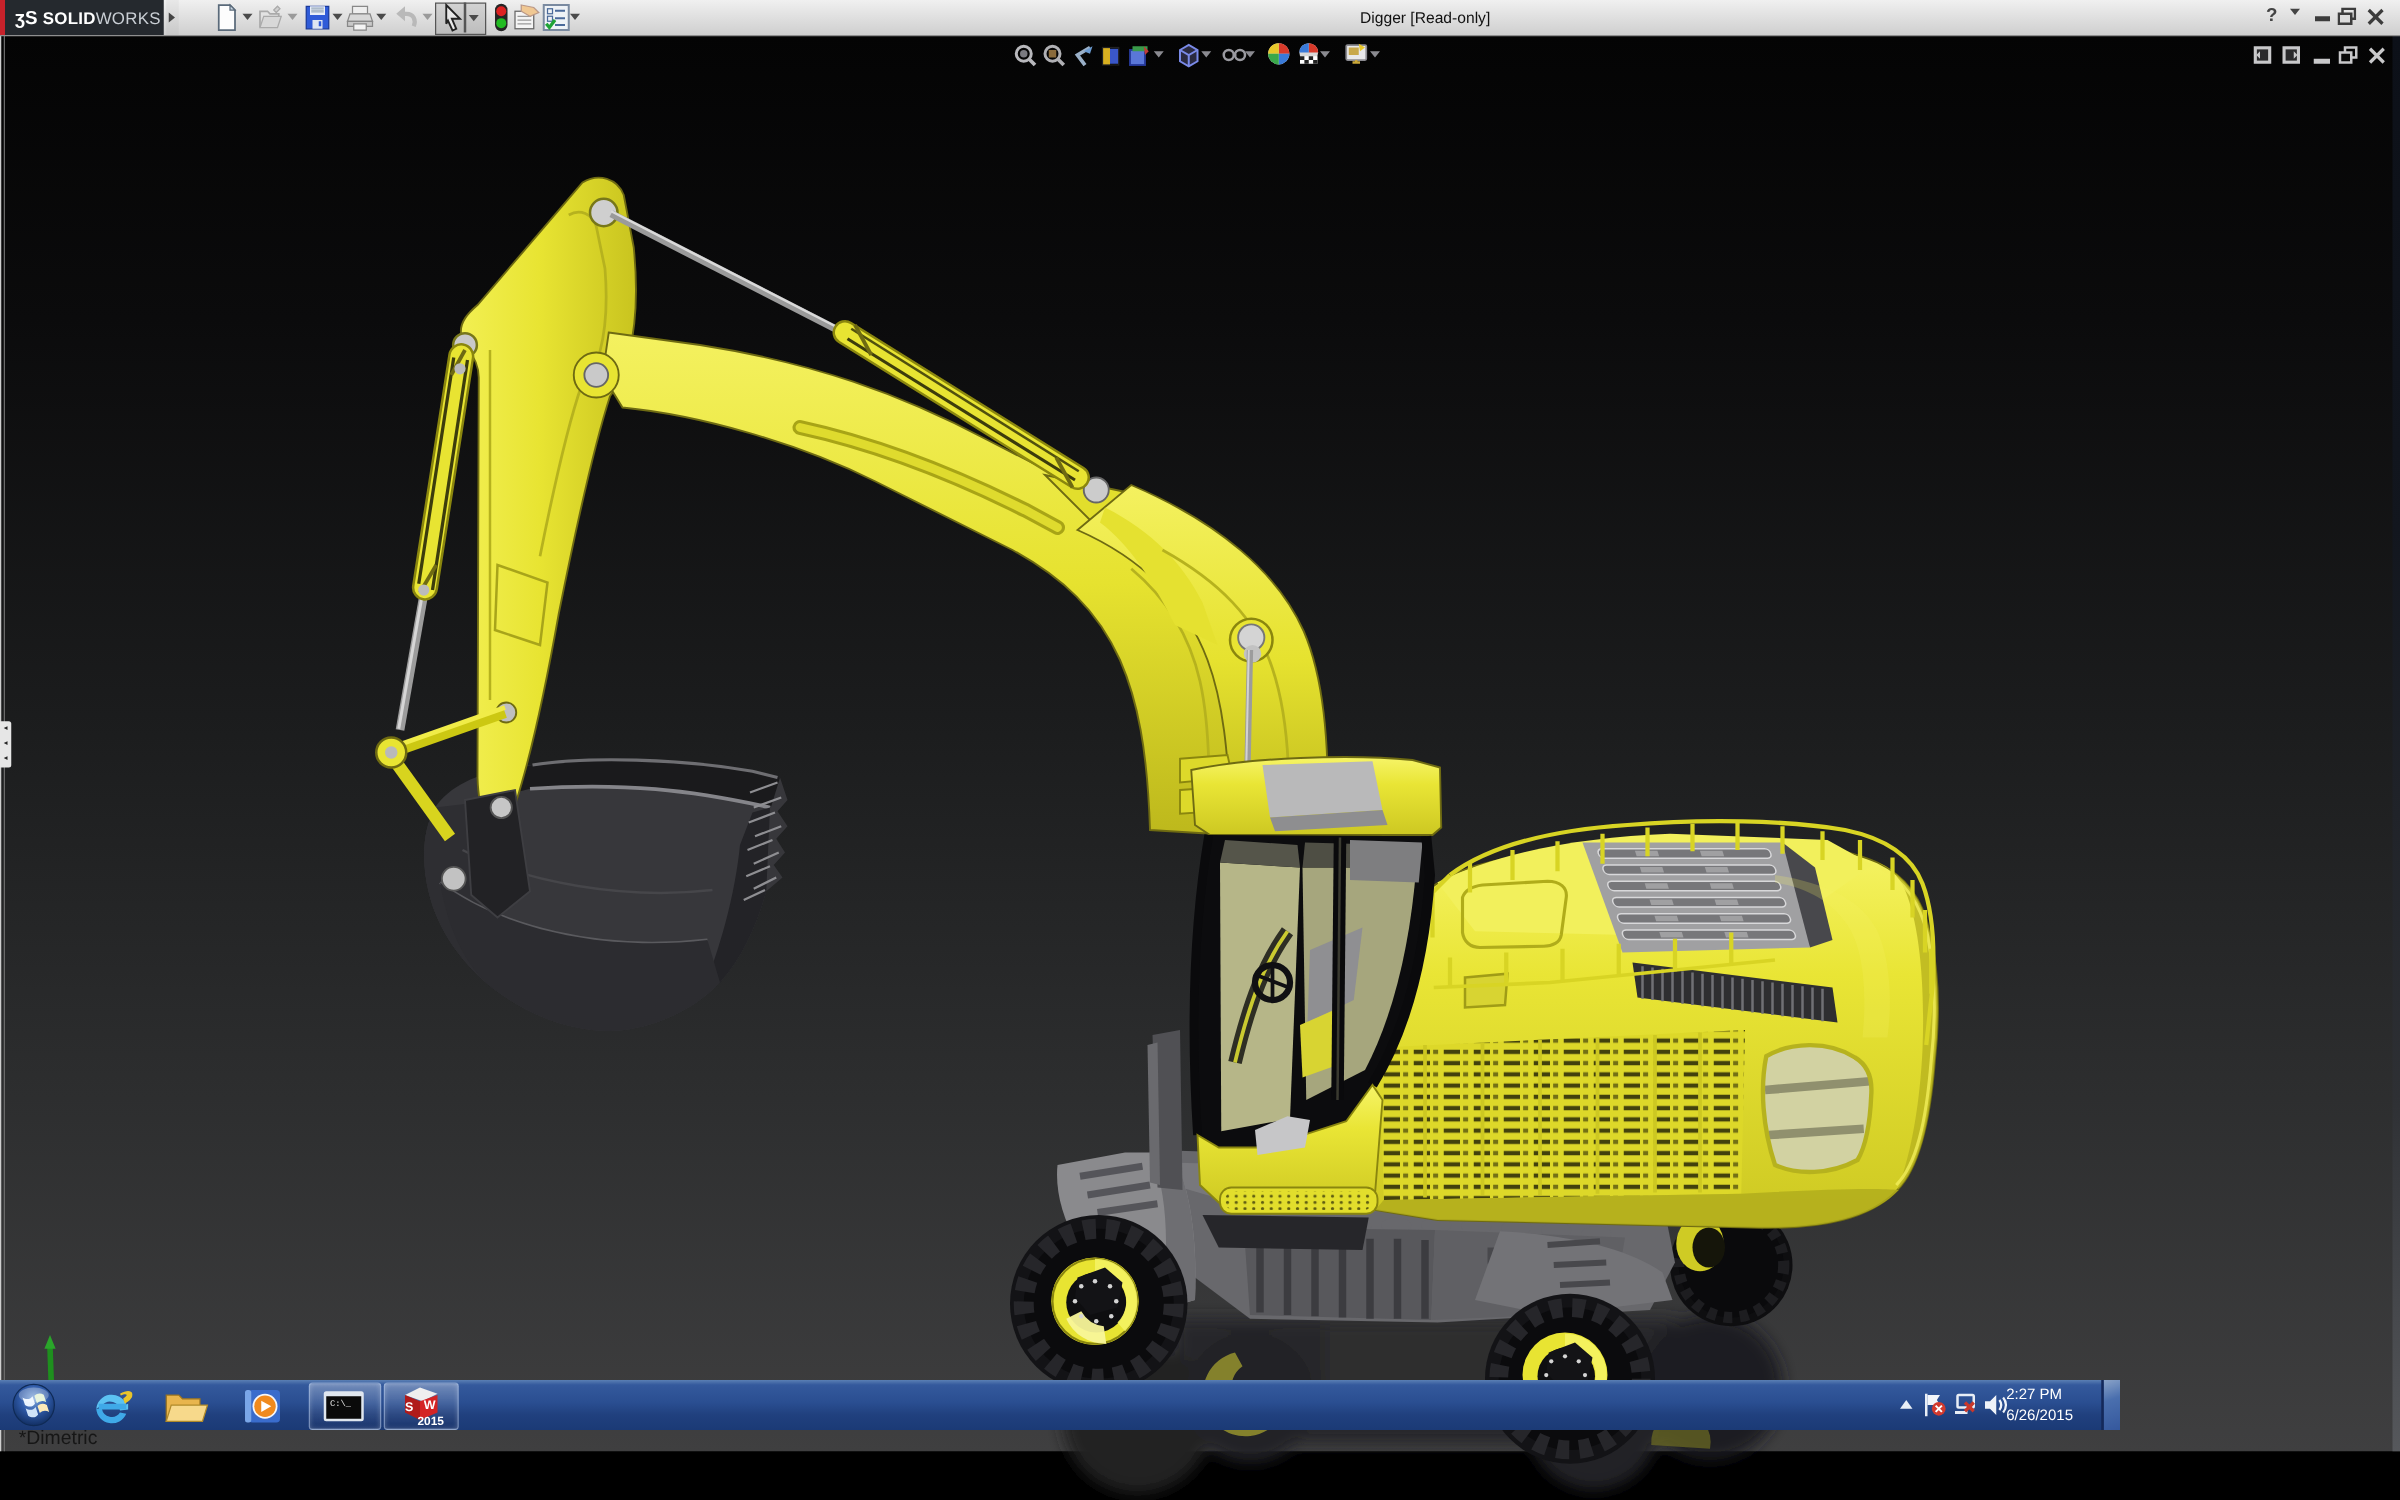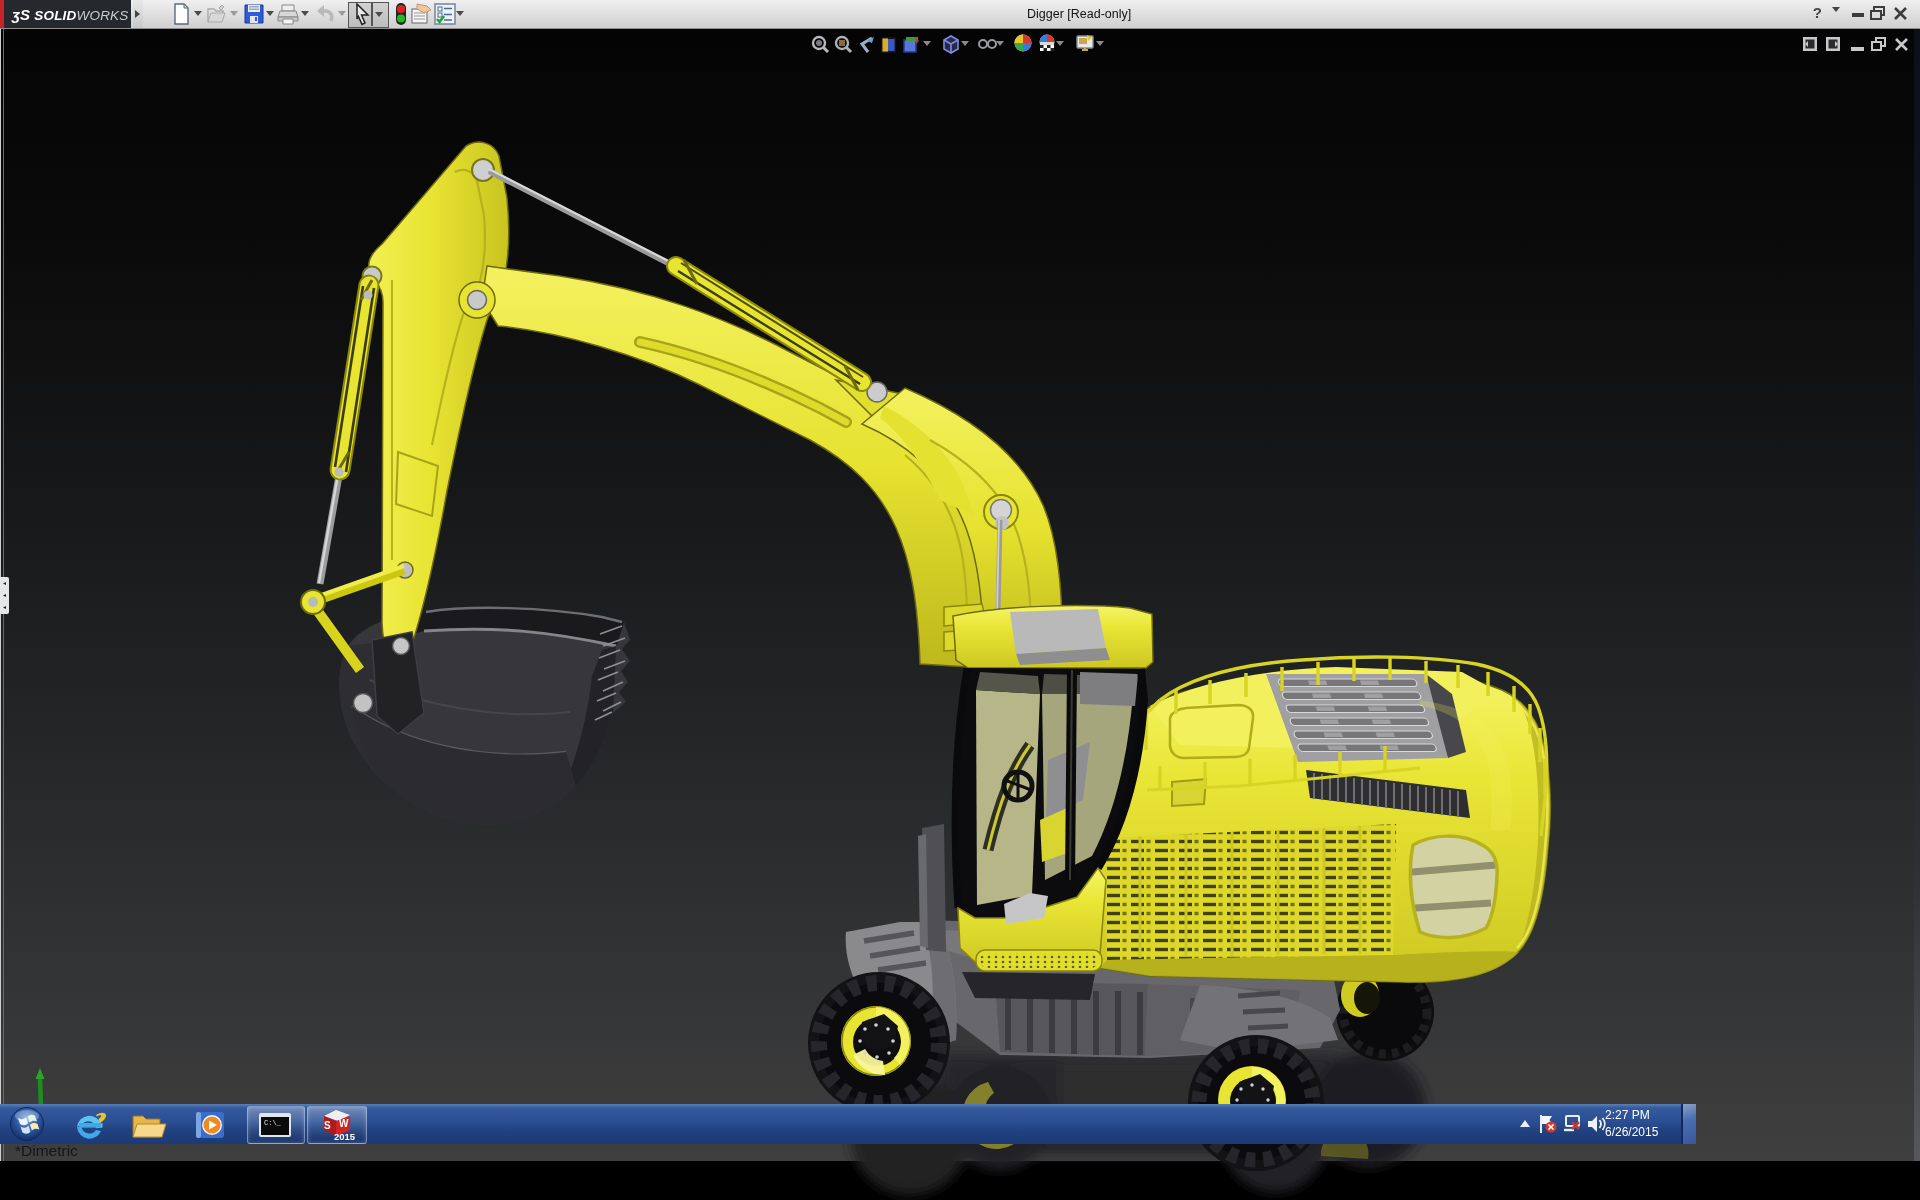--- a/index.html
+++ b/index.html
@@ -1,28 +1,28 @@
 <!DOCTYPE html>
 <html><head>
 <meta charset="utf-8">
 <style>
 html,body{margin:0;padding:0;width:1920px;height:1200px;overflow:hidden;background:#000;font-family:"Liberation Sans",sans-serif;}
 #stage{position:relative;width:1920px;height:1200px;}
 
 #topbar{position:absolute;left:0;top:0;width:1920px;height:28px;background:linear-gradient(#f0f0f0,#dcdcdc 60%,#cfcfcf);border-bottom:1px solid #8f8f8f;}
 #logo{position:absolute;left:0;top:0;width:131px;height:28px;background:#25292e;}
 #logo .red{position:absolute;left:0;top:0;width:4px;height:28px;background:#c8222b;}
-#logo .txt{position:absolute;left:12px;top:6px;color:#fff;font-size:13.5px;font-style:italic;font-weight:bold;letter-spacing:.2px;}
+#logo .txt{position:absolute;left:12px;top:6px;color:#fff;font-size:13.5px;font-weight:bold;letter-spacing:.2px;}
 #logo .txt .w{color:#c9ced4;font-weight:normal;}
 #tbarrow{position:absolute;left:133px;top:0;width:10px;height:28px;background:linear-gradient(#e8e8e8,#c8c8c8);}
 #tbarrow:after{content:"";position:absolute;left:2px;top:10px;border-left:5px solid #444;border-top:4px solid transparent;border-bottom:4px solid transparent;}
 .ticon{position:absolute;top:2px;width:24px;height:24px;}
 .tdrop{position:absolute;top:11px;width:0;height:0;border-top:5px solid #4a4a4a;border-left:4px solid transparent;border-right:4px solid transparent;}
 .tdrop.gray{border-top-color:#9a9a9a;}
-#title{position:absolute;left:1027px;top:0;line-height:28px;font-size:12.5px;color:#111;}
+#title{position:absolute;left:1088px;top:0;line-height:28px;font-size:12.5px;color:#111;}
 #winctl{position:absolute;right:6px;top:0;width:120px;height:28px;color:#3a3a3a;}
 
 #vp{position:absolute;left:0;top:28px;width:1920px;height:1133px;background:linear-gradient(180deg,#040404 0%,#0b0b0c 20%,#1b1c1d 48%,#2d2e2f 75%,#3f3f40 100%);}
 #vp .lborder{position:absolute;left:0;top:0;width:1px;height:100%;background:#cfcfcf;}
 #vp .lborder2{position:absolute;left:3px;top:0;width:1px;height:100%;background:#6a6a6a;}
 #vp .rborder{position:absolute;right:0;top:0;width:6px;height:100%;background:linear-gradient(180deg,#0c1018 0%,#12161e 35%,#2e3034 75%,#56585c 100%);}
 #ltab{position:absolute;left:0;top:549px;width:9px;height:37px;background:#e6e6e6;border-radius:0 2px 2px 0;color:#222;font-size:6px;line-height:12px;text-align:center;}
 #dimetric{position:absolute;left:15px;top:1142px;color:#161616;font-size:15.5px;}
 #scene{position:absolute;left:0;top:0;}
 

